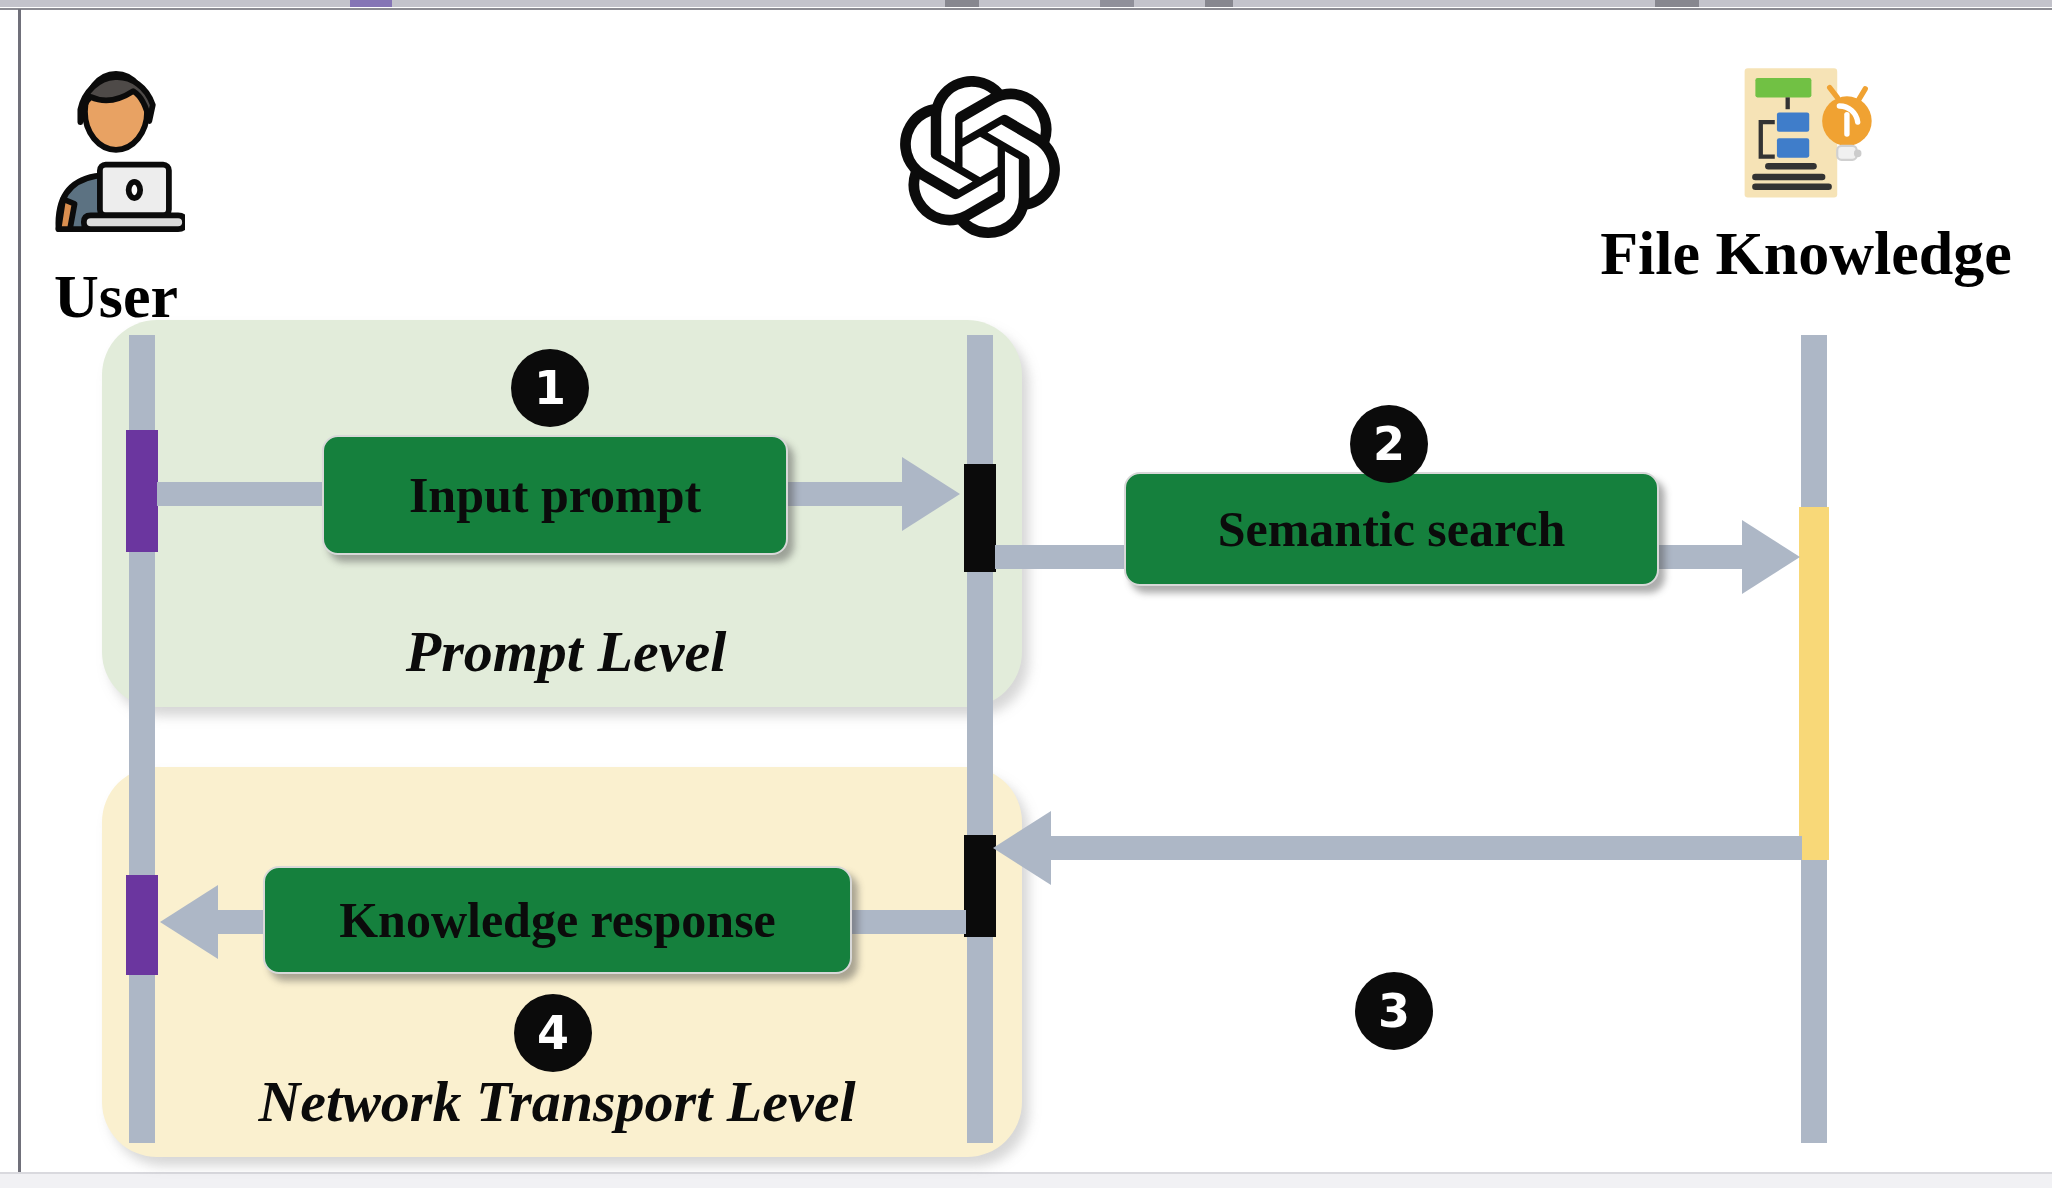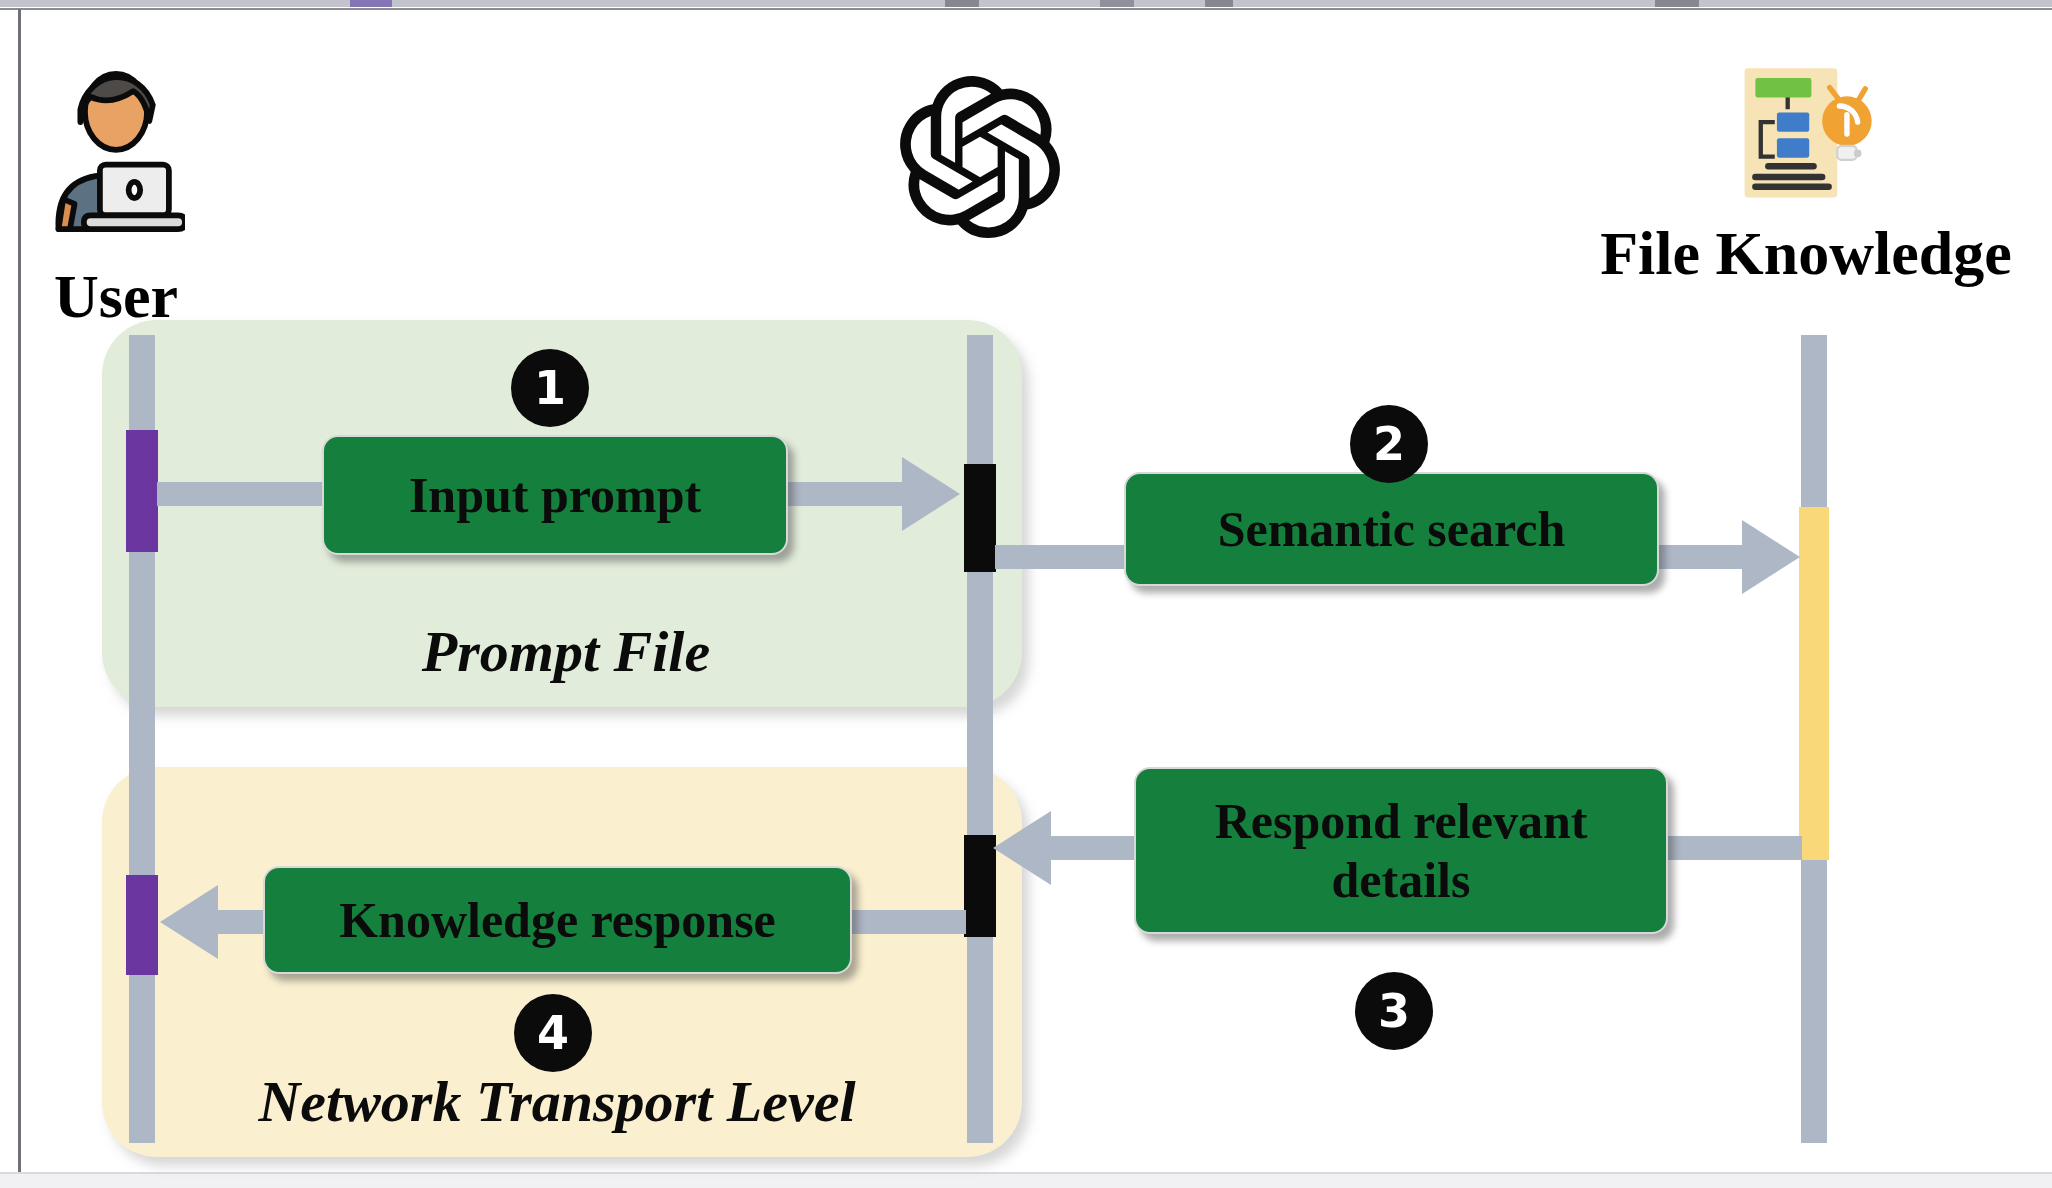--- a/index.html
+++ b/index.html
@@ -122,33 +122,30 @@
   <div class="head left h3"></div>
   <div class="shaft s4"></div>
   <div class="head left h4"></div>
 
   <div class="msg-box m1">
     <span class="msg-text">Input prompt</span>
   </div>
   <div class="msg-box m2">
     <span class="msg-text">Semantic search</span>
   </div>
-  <div class="msg-box m3">
-    <span class="msg-text">Respond relevant details</span>
-  </div>
   <div class="msg-box m4">
     <span class="msg-text">Knowledge response</span>
   </div>
 
   <div class="badge b1">1</div>
   <div class="badge b2">2</div>
   <div class="badge b3">3</div>
   <div class="badge b4">4</div>
 
-  <div class="region-label prompt">Prompt File</div>
+  <div class="region-label prompt">Prompt Level</div>
   <div class="region-label network">Network Transport Level</div>
 
   <div class="actor user">
     <span class="icon-wrap">
       <svg width="138" height="176" viewBox="0 0 120 152" aria-hidden="true">
         <g stroke="#0b0b0b" stroke-width="5" stroke-linejoin="round" stroke-linecap="round">
           <path d="M10,150 q-2,-40 32,-46 l16,-2 14,3 q28,7 27,45 z" fill="#5c7282"></path>
           <path d="M50,96 h18 v14 h-18 z" fill="#e8a263"></path>
           <ellipse cx="60" cy="48" rx="27" ry="33" fill="#e8a263"></ellipse>
           <path d="M29,46 a33,37 0 0 1 63,-4 l-3,14 q-4,-20 -14,-26 q-20,13 -37,5 q-7,6 -9,22 z" fill="#4e4a48"></path>

